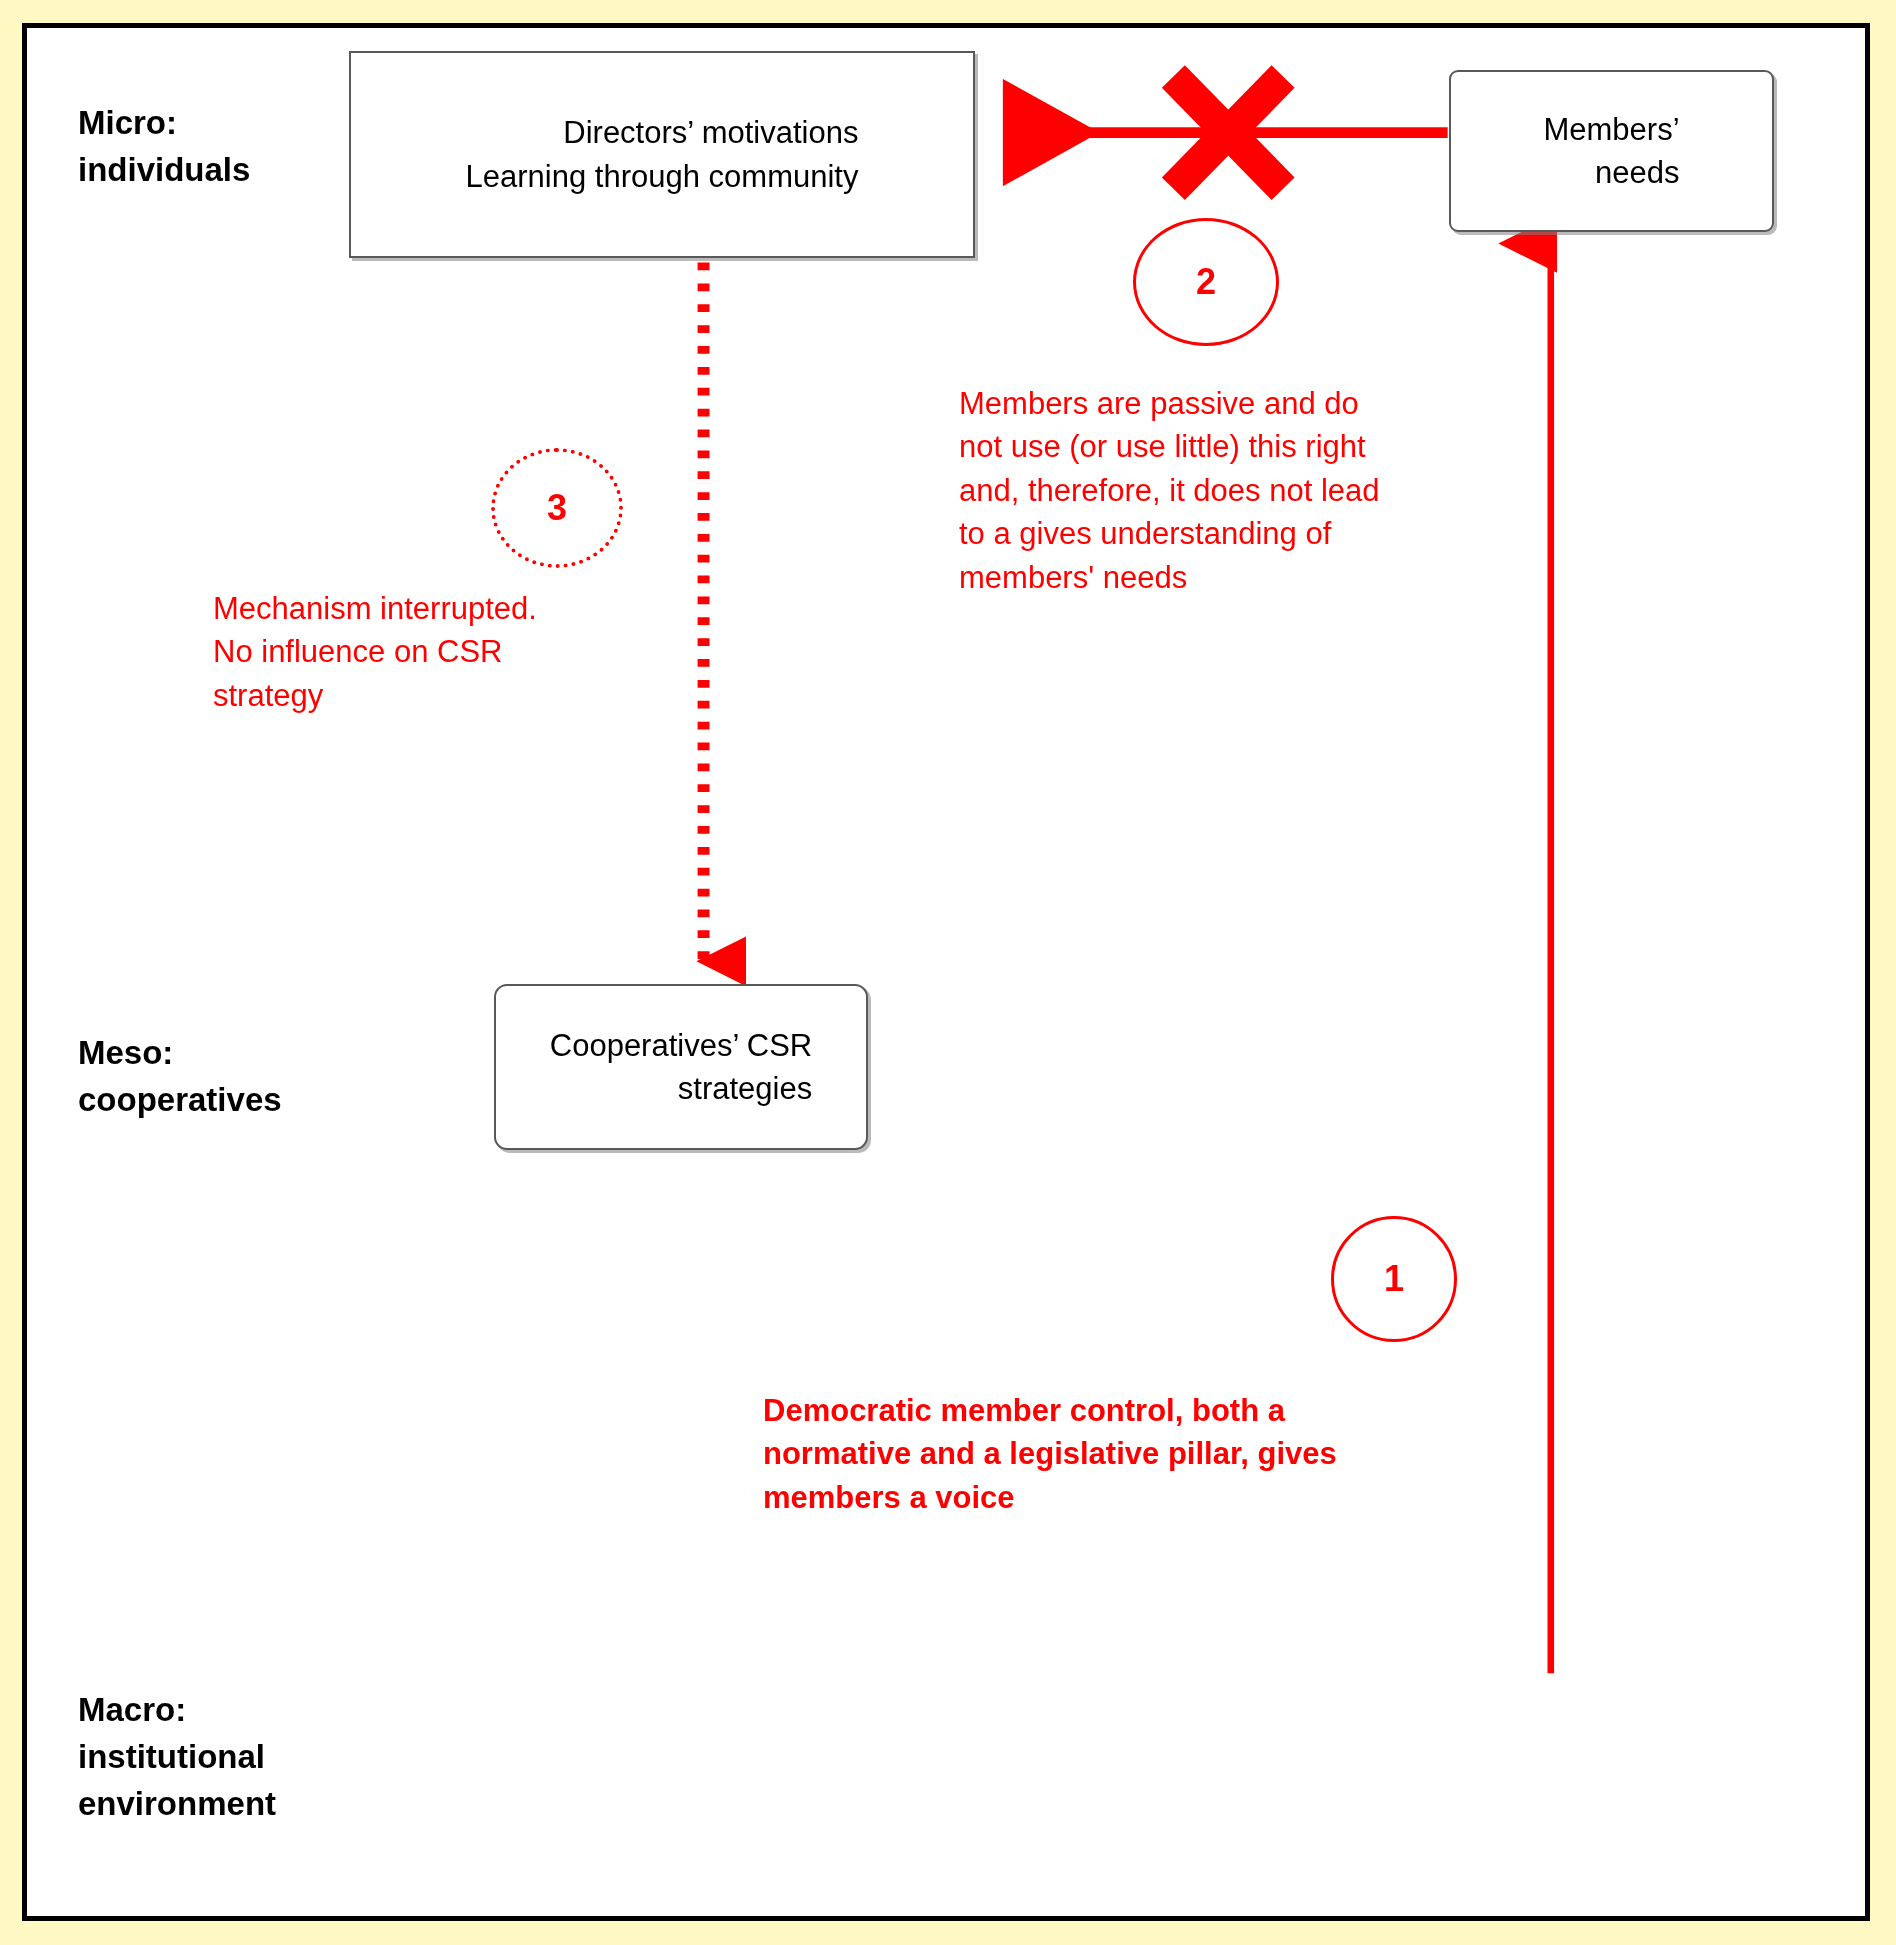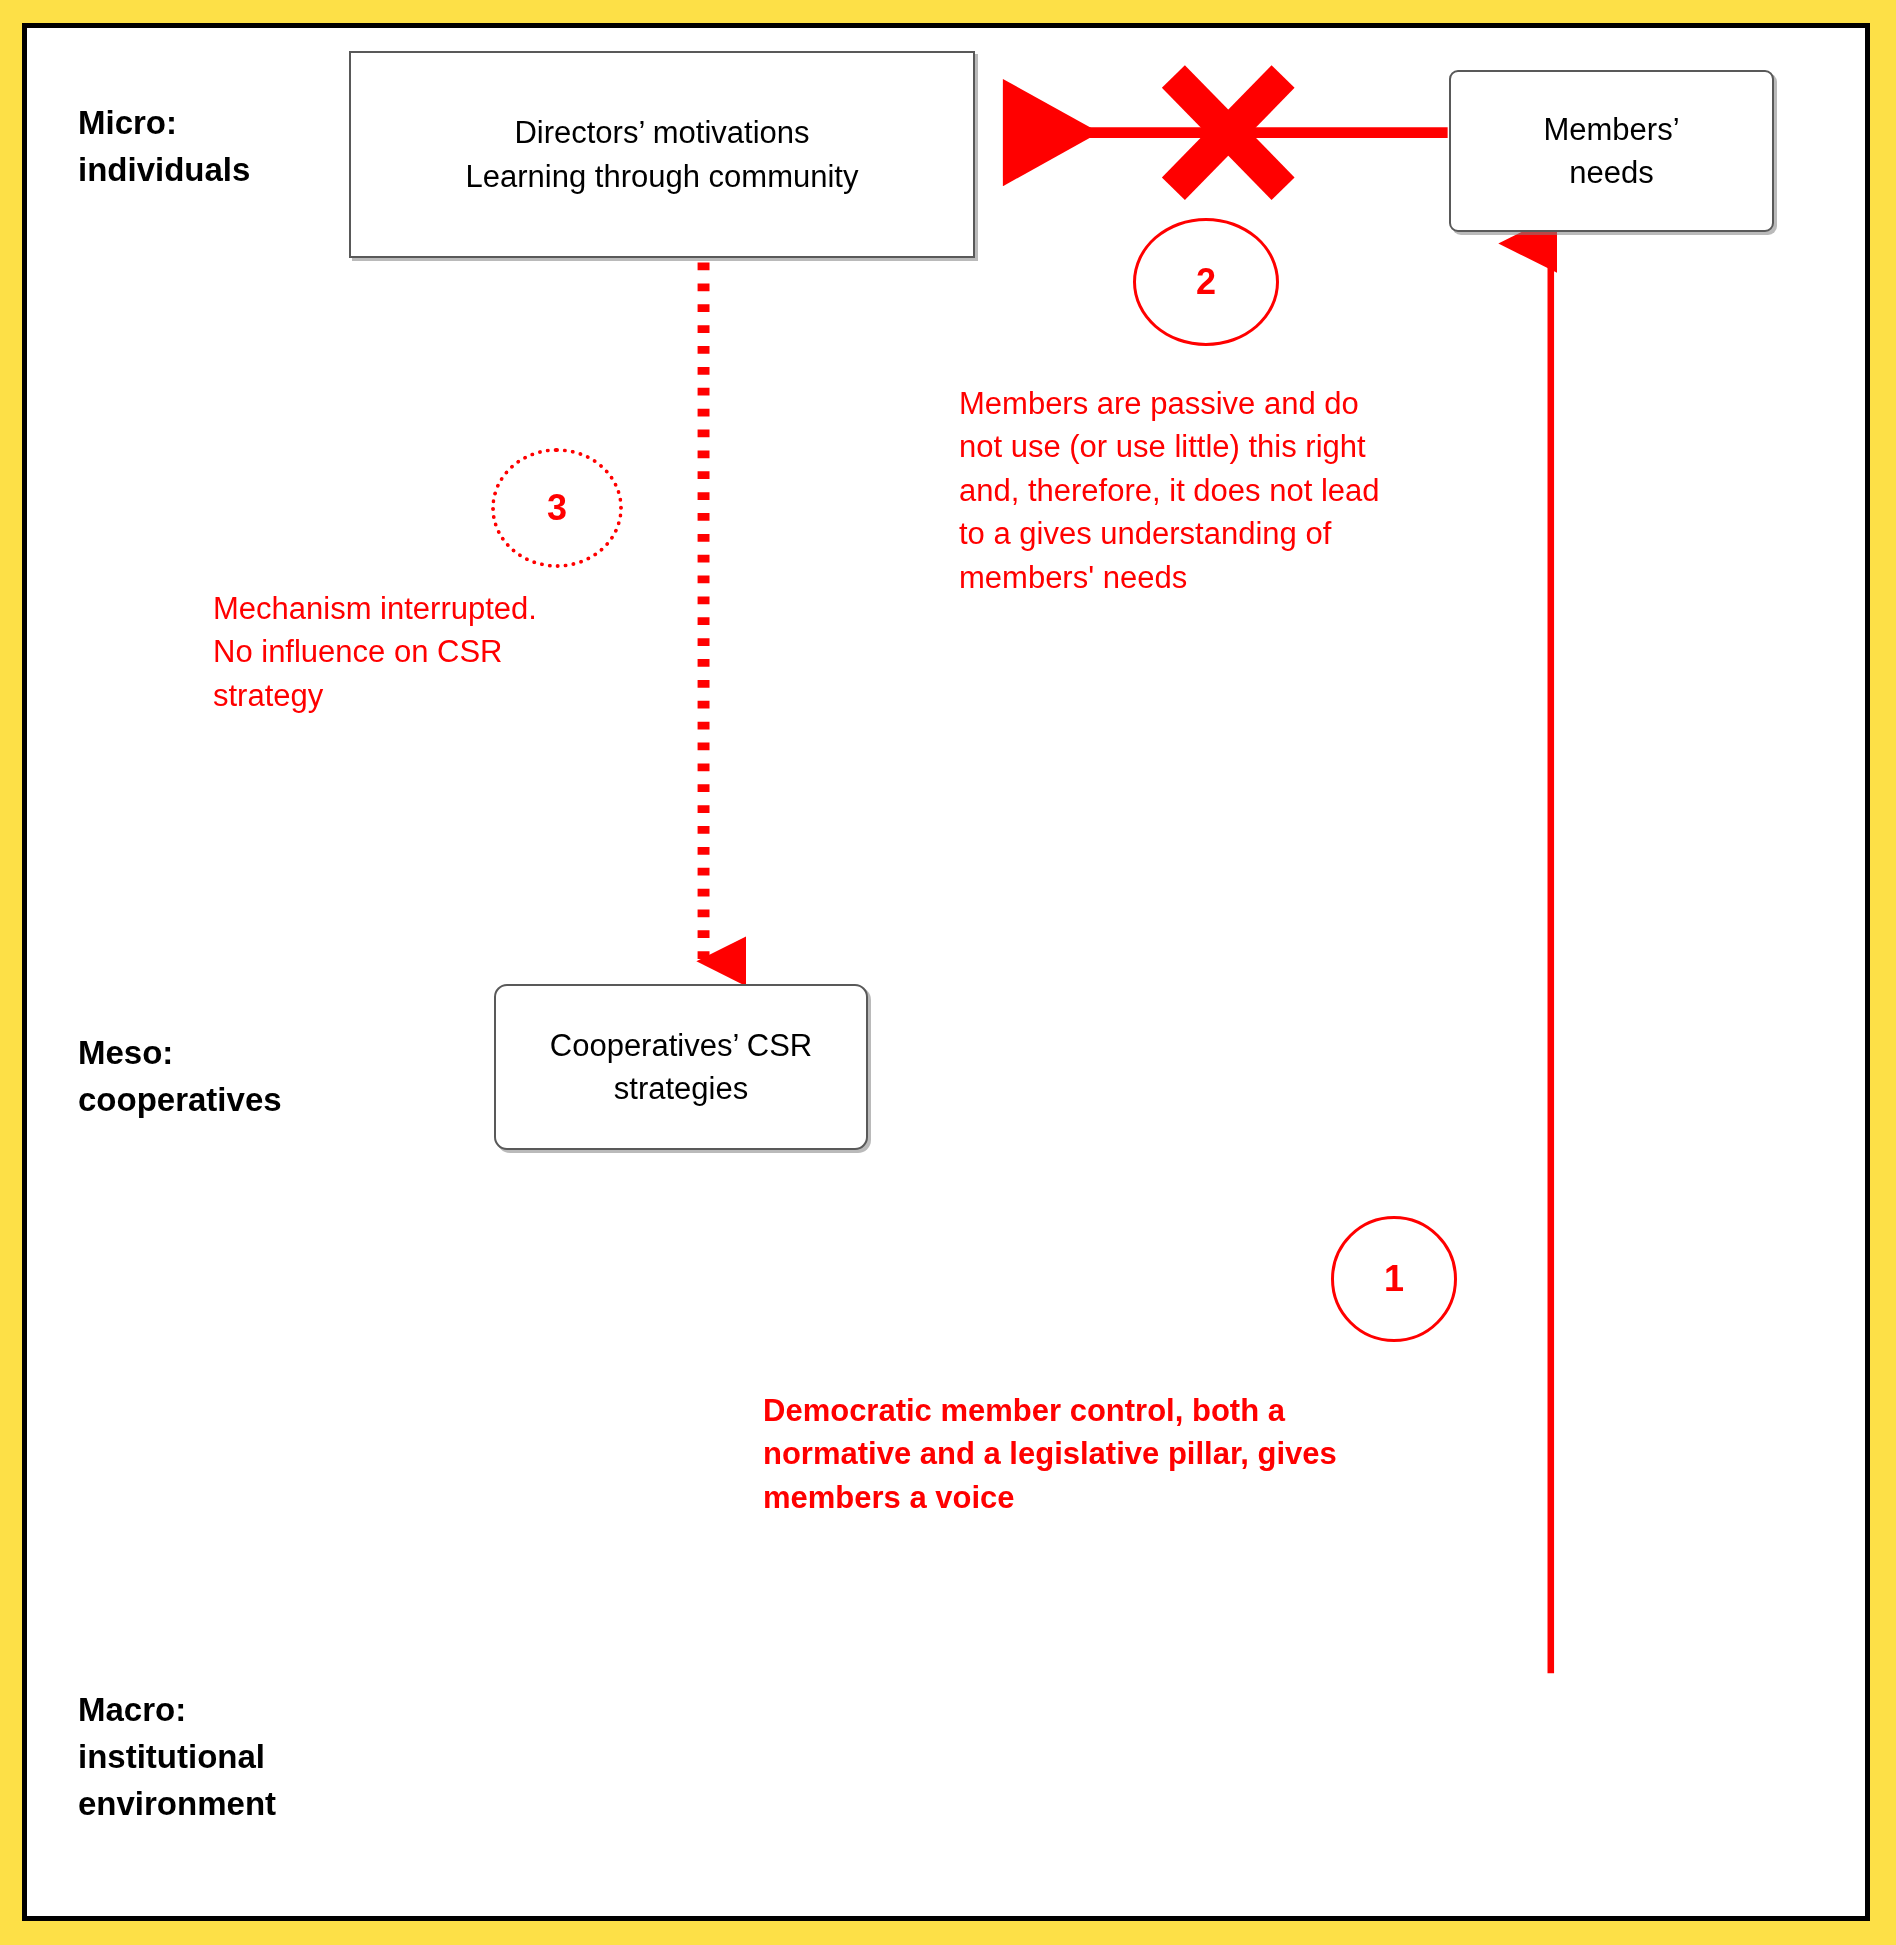--- a/index.html
+++ b/index.html
@@ -1,36 +1,36 @@
 <!DOCTYPE html>
 <html style="font-size:9.5px"><head>
 <meta charset="utf-8">
 <style>
   html,body{margin:0;padding:0;background:#ffffff;}
   body{width:1896px;height:1946px;font-family:"Liberation Sans",sans-serif;}
-  #canvas{position:relative;width:1896px;height:1946px;background:#fde047;overflow:hidden;}
+  #canvas{position:relative;width:1896px;height:1946px;background:#fef9c3;overflow:hidden;}
 
   
   .outer-frame{
     position:absolute;left:21.5px;top:22.7px;width:1848px;height:1898px;
     border:5.4px solid #000000;box-sizing:border-box;background:#ffffff;
   }
 
   
   .level-label{
     position:absolute;font-weight:bold;color:#000000;
     font-size:33px;line-height:1.42;white-space:pre-line;
   }
 
   
   .pbox{
     position:absolute;box-sizing:border-box;
     background:#ffffff;border:2.4px solid #595959;
     box-shadow:3px 3px 0 0 rgba(130,130,130,0.55);
-    display:flex;align-items:center;justify-content:center;text-align:center;
+    display:flex;align-items:center;justify-content:center;text-align:right;
   }
   .pbox .ptext{
     color:#000000;font-size:31px;line-height:1.40;white-space:pre-line;
     padding:0 10.7px;
   }
 
   
   .ann-text{
     position:absolute;color:#FF0000;font-size:31px;line-height:1.40;
     white-space:pre-line;

